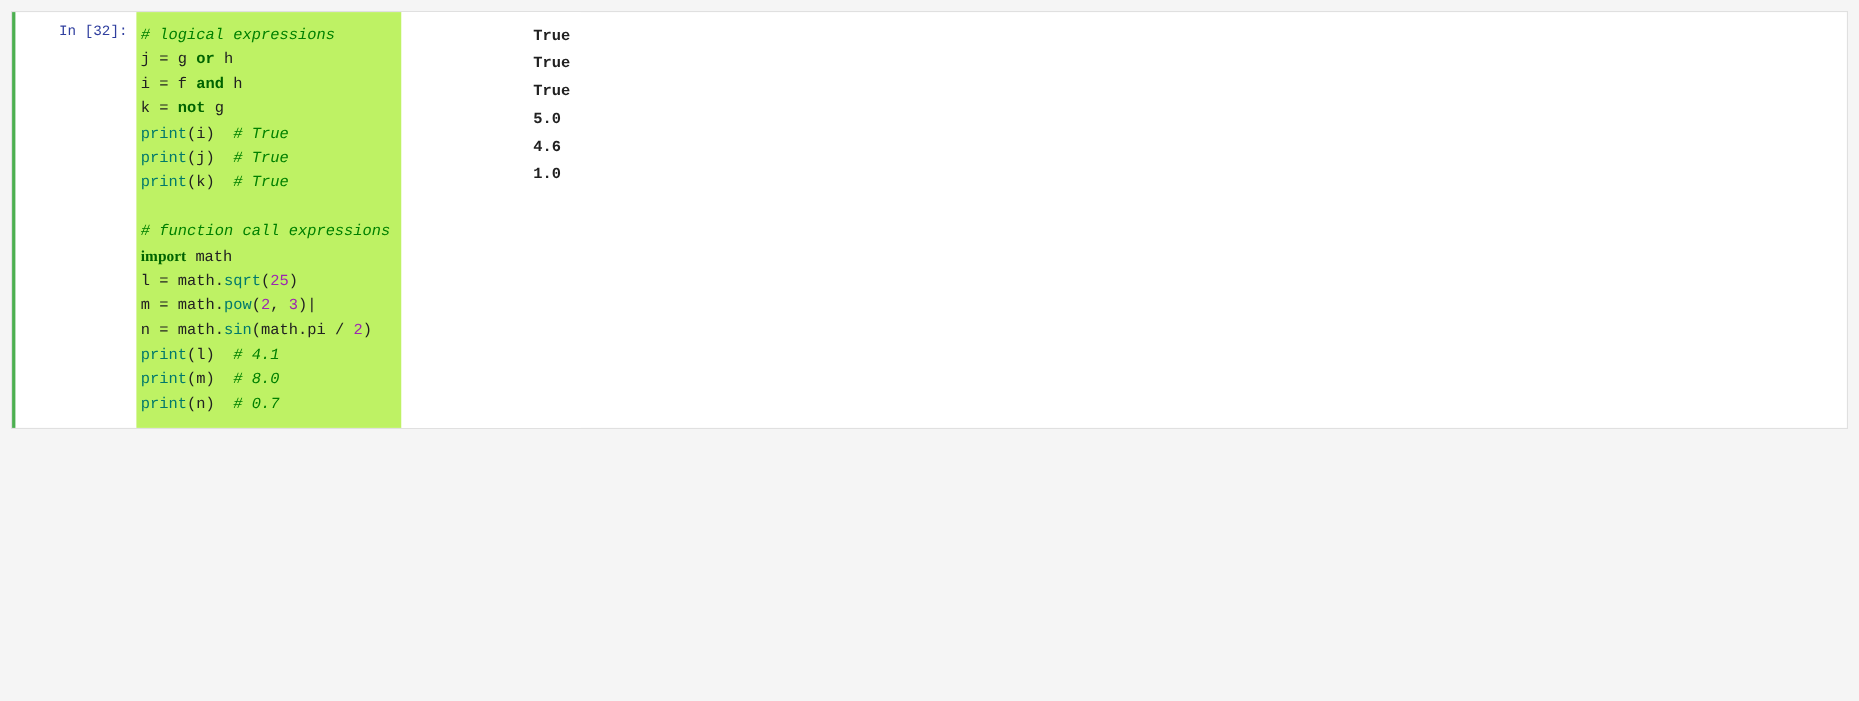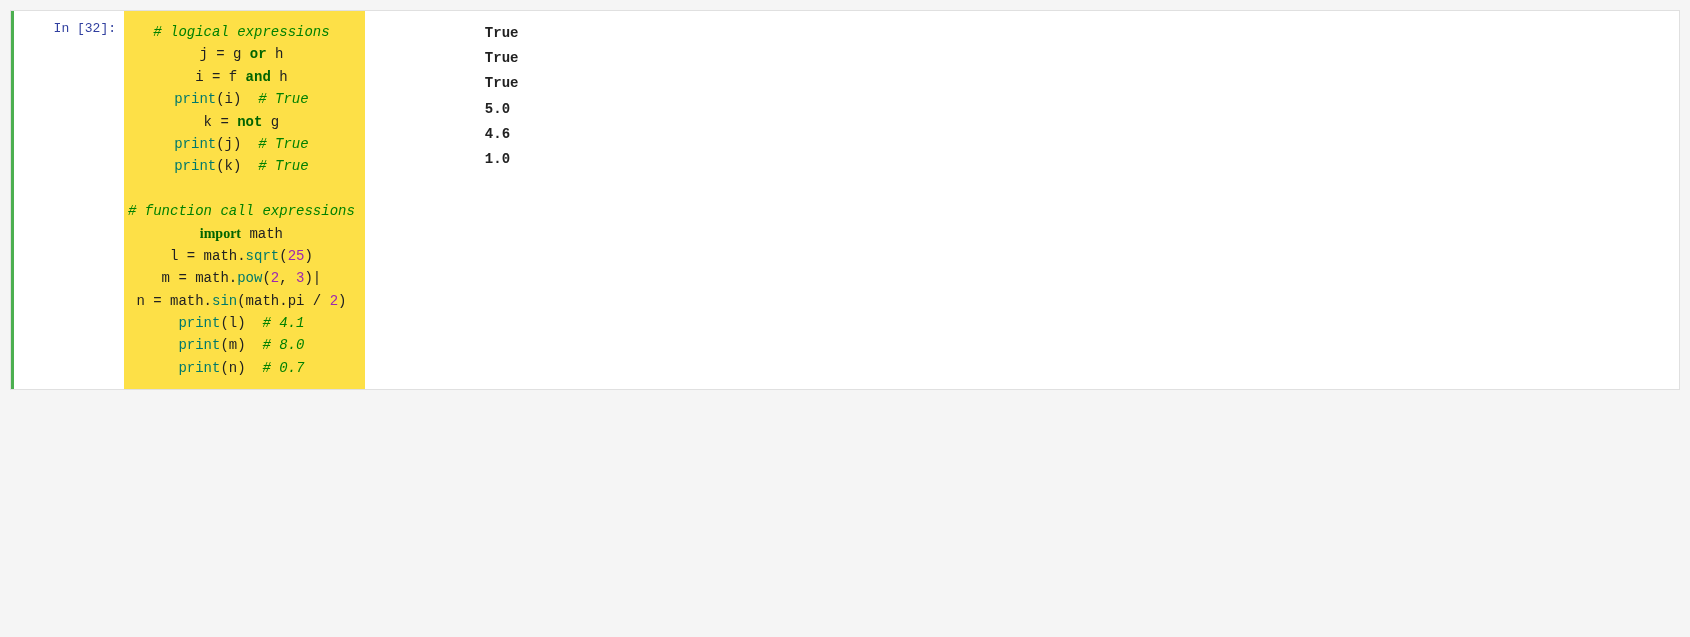--- a/index.html
+++ b/index.html
@@ -36,22 +36,21 @@
       text-align: right;
       font-size: 13px;
       white-space: nowrap;
       flex-shrink: 0;
     }
 
     .cell-code {
       padding: 10px 10px 10px 4px;
       line-height: 1.6;
       flex: 1;
-      background: #fde047;
-      text-align: center;
+      background: #bef264;
     }
 
     .cell-output {
       padding: 10px 10px 10px 120px;
       line-height: 1.8;
       background: #ffffff;
       color: #212121;
       font-size: 14px;
       font-weight: bold;
     }
@@ -90,23 +89,23 @@
   <div class="cell-input">
     <div class="cell-label">In [32]:</div>
     <div class="cell-code">
 
       <span class="code-line"><span class="c-comment"># logical expressions</span></span>
 
       <span class="code-line"><span class="c-default">j = g </span><span class="kw-or">or</span><span class="c-default"> h</span></span>
 
       <span class="code-line"><span class="c-default">i = f </span><span class="kw-and">and</span><span class="c-default"> h</span></span>
 
+      <span class="code-line"><span class="c-default">k = </span><span class="kw-not">not</span><span class="c-default"> g</span></span>
+
       <span class="code-line"><span class="c-func">print</span><span class="c-default">(i)  </span><span class="c-comment"># True</span></span>
-
-      <span class="code-line"><span class="c-default">k = </span><span class="kw-not">not</span><span class="c-default"> g</span></span>
 
       <span class="code-line"><span class="c-func">print</span><span class="c-default">(j)  </span><span class="c-comment"># True</span></span>
 
       <span class="code-line"><span class="c-func">print</span><span class="c-default">(k)  </span><span class="c-comment"># True</span></span>
 
       <span class="code-line">&nbsp;</span>
 
       <span class="code-line"><span class="c-comment"># function call expressions</span></span>
 
       <span class="code-line"><span class="kw-import">import</span><span class="c-default"> math</span></span>

